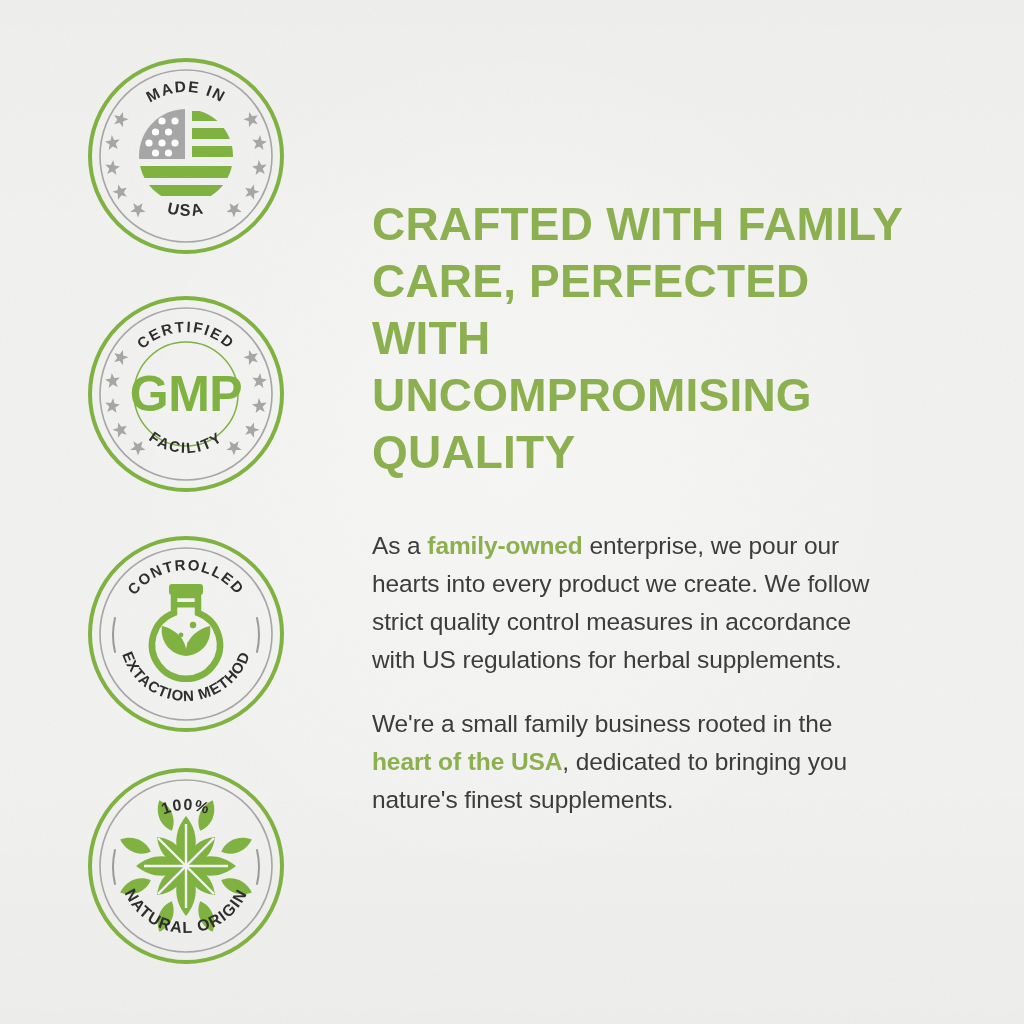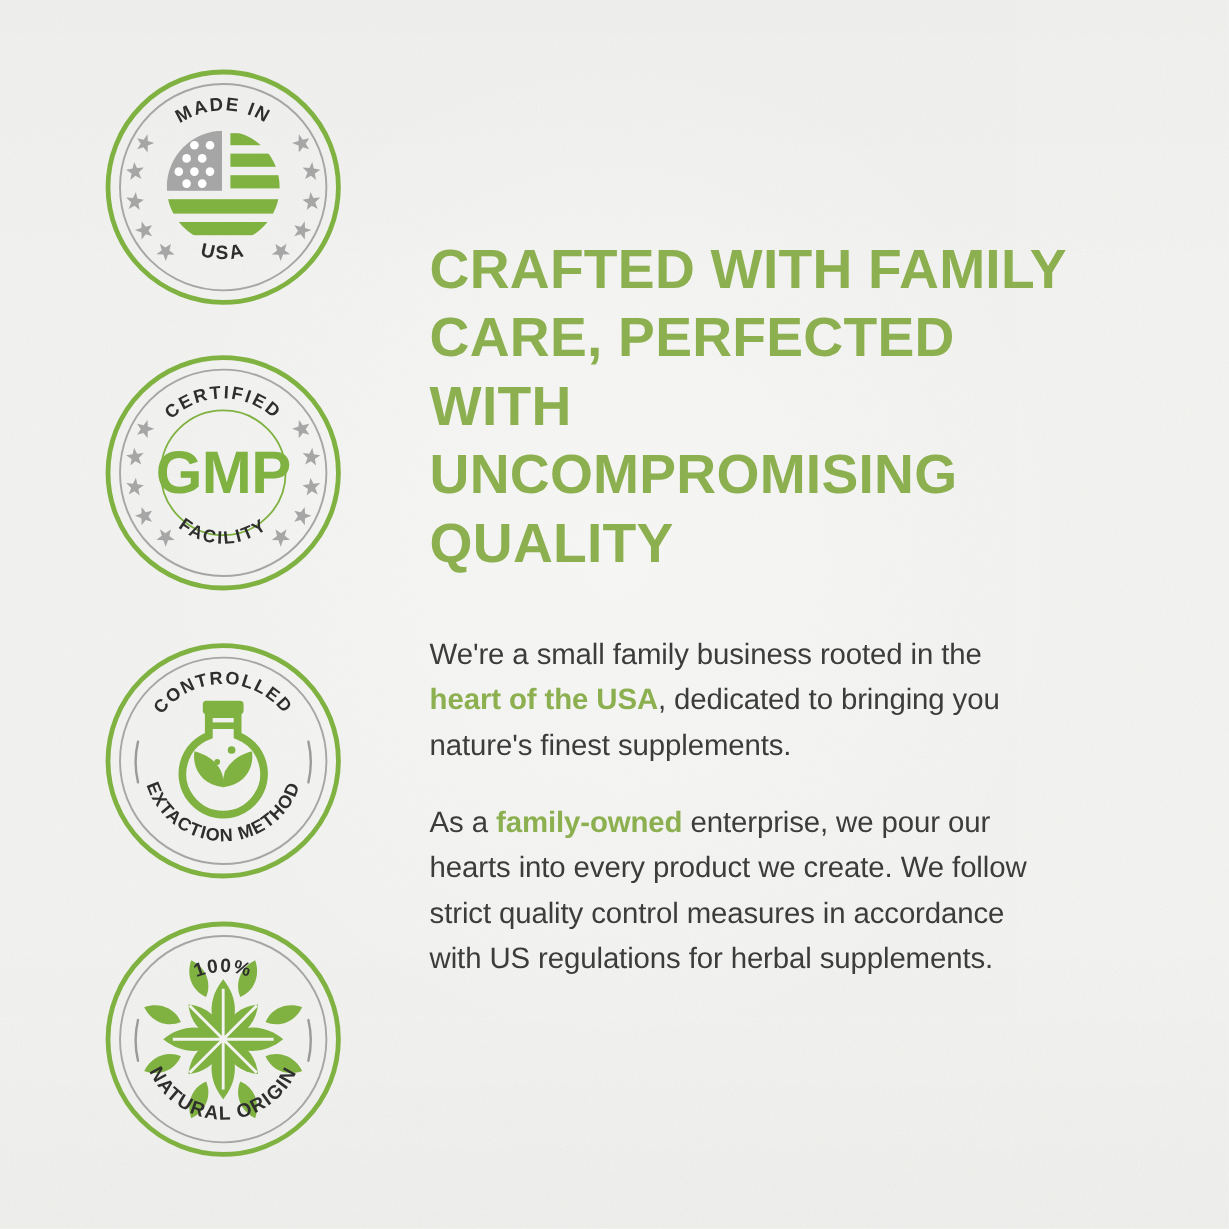--- a/index.html
+++ b/index.html
@@ -53,21 +53,21 @@
   }
   .badge svg { display: block; width: 200px; height: 200px; }
 
   #badge-made-in-usa      { top: 0px; }
   #badge-gmp              { top: 238px; }
   #badge-extraction       { top: 478px; }
   #badge-natural-origin   { top: 710px; }
 
   #content {
     position: absolute;
-    left: 358px;
+    left: 372px;
     top: 196px;
     width: 560px;
   }
 
   
   #headline {
     margin: 0;
     color: #8cb04f;
     font-family: "Liberation Sans", sans-serif;
     font-weight: bold;
@@ -351,18 +351,18 @@
           <textPath href="#arcBot4" startOffset="50%" text-anchor="middle">NATURAL ORIGIN</textPath>
         </text>
       </svg>
     </div>
 
   </div>
 
   <div id="content">
     <h1 id="headline">CRAFTED WITH FAMILY CARE, PERFECTED WITH UNCOMPROMISING QUALITY</h1>
     <div id="body-copy">
+        <p class="para"><span>As a </span><span class="hl">family-owned</span><span> enterprise, we pour our hearts into every product we create. We follow strict quality control measures in accordance with US regulations for herbal supplements.</span></p>
         <p class="para"><span>We're a small family business rooted in the </span><span class="hl">heart of the USA</span><span>, dedicated to bringing you nature's finest supplements.</span></p>
-        <p class="para"><span>As a </span><span class="hl">family-owned</span><span> enterprise, we pour our hearts into every product we create. We follow strict quality control measures in accordance with US regulations for herbal supplements.</span></p>
       </div>
   </div>
 
 </div>
 
 </body></html>

